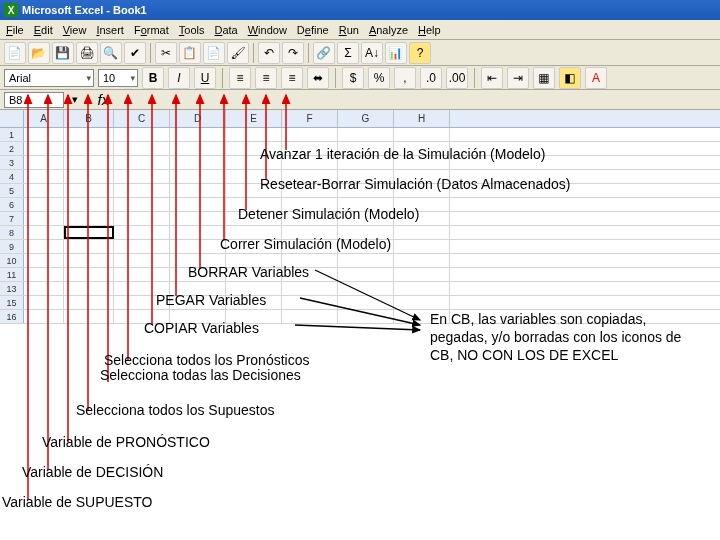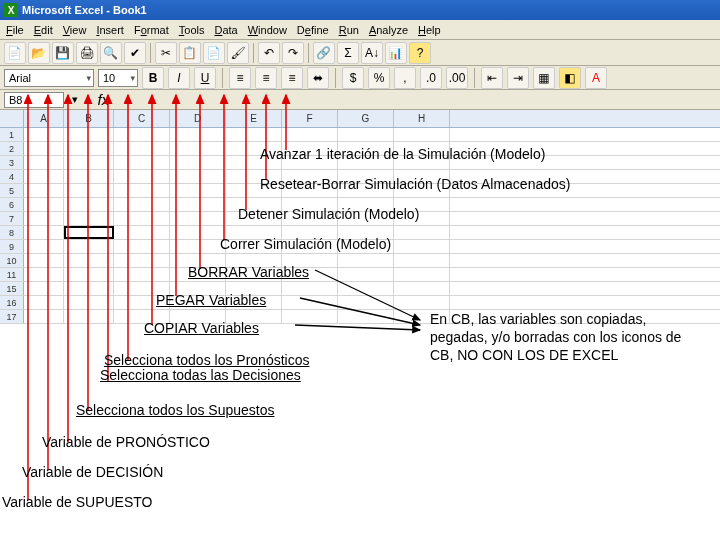--- a/index.html
+++ b/index.html
@@ -22,21 +22,21 @@
 .colheads{display:flex;height:18px;background:#e4ecf7;border-bottom:1px solid #9eb6ce}
 .rh{width:24px;border-right:1px solid #9eb6ce;background:#e4ecf7}
 .ch{width:40px;border-right:1px solid #c0c0c0;text-align:center;font-size:10px;color:#333;display:flex;align-items:center;justify-content:center}
 .rows{display:flex;flex-direction:column}
 .row{display:flex;height:14px;border-bottom:1px solid #d4d4d4}
 .rnum{width:24px;background:#e4ecf7;border-right:1px solid #9eb6ce;text-align:center;font-size:9px;color:#333;display:flex;align-items:center;justify-content:center}
 .cell{width:40px;border-right:1px solid #d4d4d4}
 .selcell{border:2px solid #000}
 svg.overlay{position:absolute;top:0;left:0;pointer-events:none}
 .ann{position:absolute;font-family:Arial,sans-serif;font-size:14px;color:#000;white-space:nowrap}
-.ann.u{text-decoration:underline}
+.ann.u{}
 .note{position:absolute;font-family:Arial,sans-serif;font-size:14px;color:#000;width:270px;line-height:1.3}
 .menubar span,.fmtbar span{min-width:0}
 </style>
 </head>
 <body>
 
 <div class="titlebar">
   <span class="xicon">X</span>
   <span>Microsoft Excel - Book1</span>
 </div>
@@ -238,43 +238,43 @@
         <div class="cell"></div>
         <div class="cell" style="width: 50px;"></div>
         <div class="cell" style="width: 56px;"></div>
         <div class="cell" style="width: 56px;"></div>
         <div class="cell" style="width: 56px;"></div>
         <div class="cell" style="width: 56px;"></div>
         <div class="cell" style="width: 56px;"></div>
         <div class="cell" style="width: 56px;"></div>
       </div>
       <div class="row">
+        <div class="rnum">13</div>
+        <div class="cell"></div>
+        <div class="cell" style="width: 50px;"></div>
+        <div class="cell" style="width: 56px;"></div>
+        <div class="cell" style="width: 56px;"></div>
+        <div class="cell" style="width: 56px;"></div>
+        <div class="cell" style="width: 56px;"></div>
+        <div class="cell" style="width: 56px;"></div>
+        <div class="cell" style="width: 56px;"></div>
+      </div>
+      <div class="row">
         <div class="rnum">15</div>
         <div class="cell"></div>
         <div class="cell" style="width: 50px;"></div>
         <div class="cell" style="width: 56px;"></div>
         <div class="cell" style="width: 56px;"></div>
         <div class="cell" style="width: 56px;"></div>
         <div class="cell" style="width: 56px;"></div>
         <div class="cell" style="width: 56px;"></div>
         <div class="cell" style="width: 56px;"></div>
       </div>
       <div class="row">
         <div class="rnum">16</div>
-        <div class="cell"></div>
-        <div class="cell" style="width: 50px;"></div>
-        <div class="cell" style="width: 56px;"></div>
-        <div class="cell" style="width: 56px;"></div>
-        <div class="cell" style="width: 56px;"></div>
-        <div class="cell" style="width: 56px;"></div>
-        <div class="cell" style="width: 56px;"></div>
-        <div class="cell" style="width: 56px;"></div>
-      </div>
-      <div class="row">
-        <div class="rnum">17</div>
         <div class="cell"></div>
         <div class="cell" style="width: 50px;"></div>
         <div class="cell" style="width: 56px;"></div>
         <div class="cell" style="width: 56px;"></div>
         <div class="cell" style="width: 56px;"></div>
         <div class="cell" style="width: 56px;"></div>
         <div class="cell" style="width: 56px;"></div>
         <div class="cell" style="width: 56px;"></div>
       </div>
     </div>

